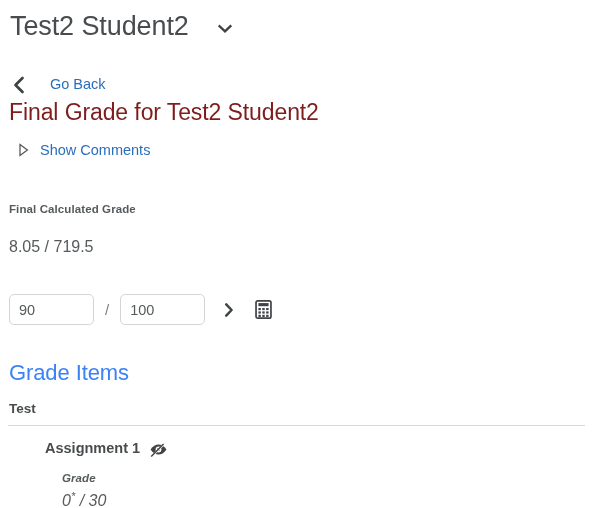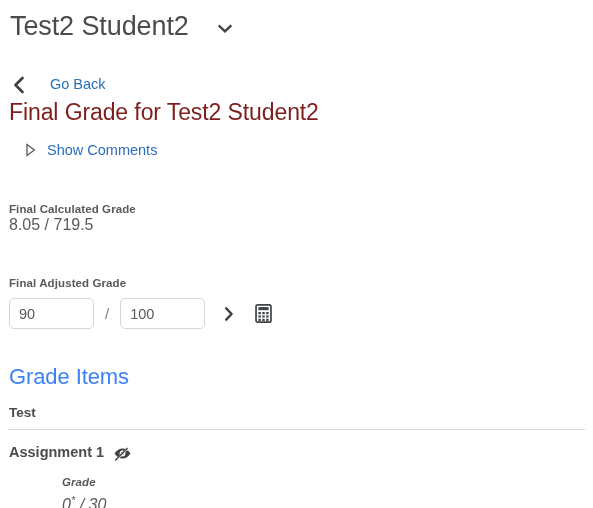--- a/index.html
+++ b/index.html
@@ -76,21 +76,21 @@
     margin-top: 4px;
     letter-spacing: -0.1px;
     white-space: nowrap;
   }
 
   
   .comments-row {
     display: flex;
     align-items: center;
     gap: 11px;
-    padding-left: 25px;
+    padding-left: 18px;
     margin-top: 14px;
     height: 20px;
   }
   .tri-right {
     display: inline-block;
     width: 11px;
     height: 14px;
   }
   .comments-label {
     font-size: 14.5px;
@@ -107,21 +107,21 @@
     letter-spacing: 0.1px;
     margin-top: 43px;
   }
   .field-value {
     font-size: 16px;
     font-weight: 400;
     color: #565a5c;
     padding-left: 9px;
   }
   .calc-block { margin-top: 28px; }
-  .calc-block .field-value { margin-top: 1px; }
+  .calc-block .field-value { margin-top: 23px; }
 
   .adj-block { margin-top: 38px; }
 
   .adj-inputs {
     display: flex;
     align-items: center;
     margin-top: 9px;
     padding-left: 9px;
     gap: 0;
   }
@@ -190,20 +190,21 @@
     background: #d6dade;
     margin: 9px 8px 0 8px;
   }
   .item-row {
     display: flex;
     align-items: center;
     gap: 9px;
     padding-left: 9px;
     margin-top: 12px;
     height: 20px;
+    margin-left: 36px;
   }
   .item-name {
     font-size: 14.5px;
     font-weight: bold;
     color: #494c4e;
   }
   .eye-hidden {
     display: inline-block;
     width: 17px;
     height: 14px;
@@ -265,21 +266,20 @@
     </span>
     <span class="comments-label">Show Comments</span>
   </div>
 
   <div class="calc-block">
     <div class="field-label">Final Calculated Grade</div>
     <div class="field-value">8.05 / 719.5</div>
   </div>
 
   <div class="adj-block">
-    <div class="field-label">Final Adjusted Grade</div>
     <div class="adj-inputs">
       <input class="grade-input" type="text" value="90" style="">
       <span class="slash">/</span>
       <input class="grade-input" type="text" value="100" style="">
       <button class="chev-right-btn">
         <svg viewBox="0 0 12 16" width="12" height="16" aria-hidden="true">
           <path d="M3.2 2.4 L8.6 8 L3.2 13.6" fill="none" stroke="#3f4345" stroke-width="2.5" stroke-linecap="round" stroke-linejoin="round"></path>
         </svg>
       </button>
       <button class="calc-btn">

